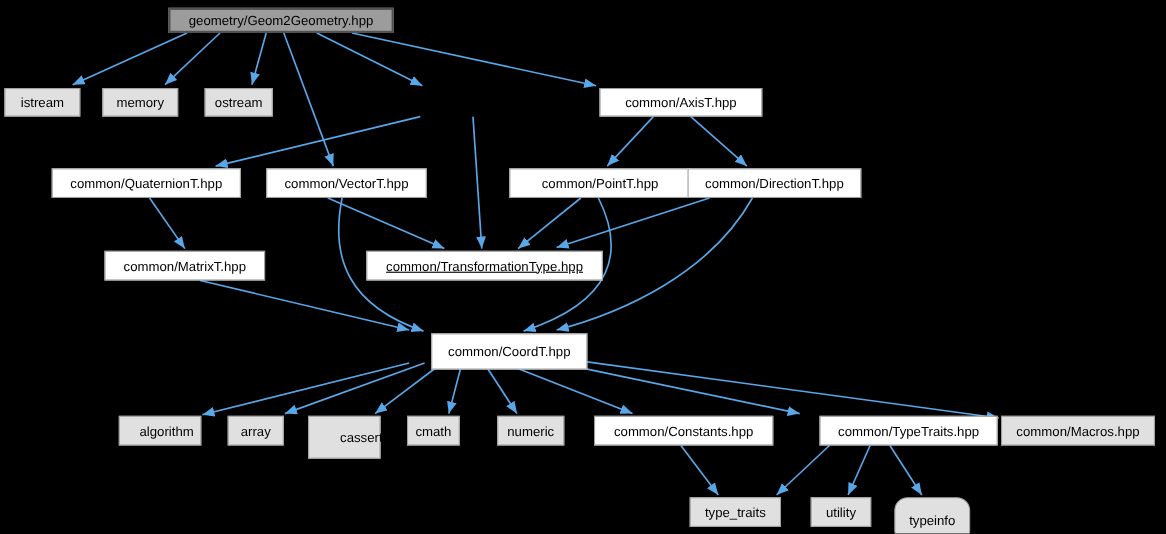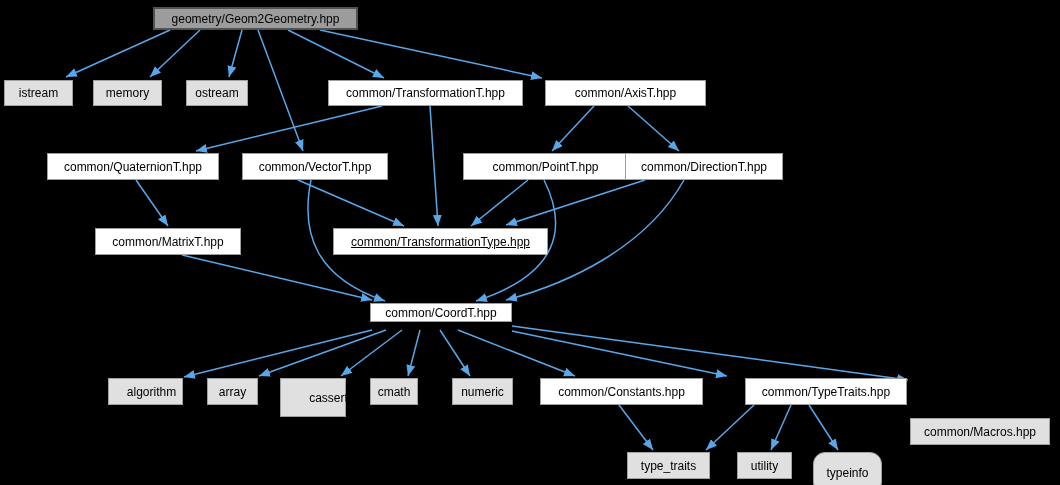--- a/index.html
+++ b/index.html
@@ -73,39 +73,38 @@
     <path class="edge" d="M754,405 L706,450" marker-end="url(#arrow)"></path>
     <path class="edge" d="M791,405 L771,450" marker-end="url(#arrow)"></path>
     <path class="edge" d="M809,405 L838,450" marker-end="url(#arrow)"></path>
   </svg>
 
   <div class="node root" style="left:153px;top:7px;width:205px;height:23px;">geometry/Geom2Geometry.hpp</div>
 
   <div class="node leaf" style="left:4px;top:80px;width:69px;height:26px;">istream</div>
   <div class="node leaf" style="left:93px;top:80px;width:69px;height:26px;">memory</div>
   <div class="node leaf" style="left:186px;top:80px;width:62px;height:26px;">ostream</div>
-  <div class="node doc" style="left:328px;top:80px;width:195px;height:26px;">common/TransformationT.hpp</div>
-  <div class="node doc" style="left:545px;top:80px;width:161px;height:26px;">common/AxisT.hpp</div>
+  <div class="node doc" style="left:545px;top:80px;width:148px;height:26px;">common/AxisT.hpp</div>
 
   <div class="node doc" style="left:47px;top:153px;width:172px;height:27px;">common/QuaternionT.hpp</div>
   <div class="node doc" style="left:242px;top:153px;width:146px;height:27px;">common/VectorT.hpp</div>
   <div class="node doc" style="left:463px;top:153px;width:165px;height:27px;">common/PointT.hpp</div>
   <div class="node doc" style="left:625px;top:153px;width:158px;height:27px;">common/DirectionT.hpp</div>
 
   <div class="node doc" style="left:95px;top:228px;width:146px;height:27px;">common/MatrixT.hpp</div>
   <div class="node doc" style="left:333px;top:228px;width:215px;height:27px;text-decoration:underline;">common/TransformationType.hpp</div>
 
-  <div class="node doc" style="left:370px;top:303px;width:142px;height:19px;">common/CoordT.hpp</div>
+  <div class="node doc" style="left:392px;top:303px;width:142px;height:33px;">common/CoordT.hpp</div>
 
   <div class="node leaf" style="left:108px;top:378px;width:75px;height:27px;padding-left:16px;">algorithm</div>
   <div class="node leaf" style="left:207px;top:378px;width:51px;height:27px;">array</div>
   <div class="node leaf" style="left:280px;top:378px;width:66px;height:39px;padding-left:35px;">cassert</div>
   <div class="node leaf" style="left:370px;top:378px;width:48px;height:27px;">cmath</div>
   <div class="node leaf" style="left:452px;top:378px;width:61px;height:27px;">numeric</div>
   <div class="node doc" style="left:540px;top:378px;width:163px;height:27px;">common/Constants.hpp</div>
   <div class="node doc" style="left:725px;top:378px;width:162px;height:27px;margin-left:20px;">common/TypeTraits.hpp</div>
-  <div class="node leaf" style="left:910px;top:378px;width:140px;height:27px;margin-top:40px;">common/Macros.hpp</div>
+  <div class="node leaf" style="left:910px;top:378px;width:140px;height:27px;">common/Macros.hpp</div>
 
   <div class="node leaf" style="left:627px;top:452px;width:83px;height:27px;">type_traits</div>
   <div class="node leaf" style="left:737px;top:452px;width:55px;height:27px;">utility</div>
   <div class="node leaf" style="left:813px;top:452px;width:69px;height:42px;border-radius:12px;">typeinfo</div>
 
 </div>
 
 </body></html>

